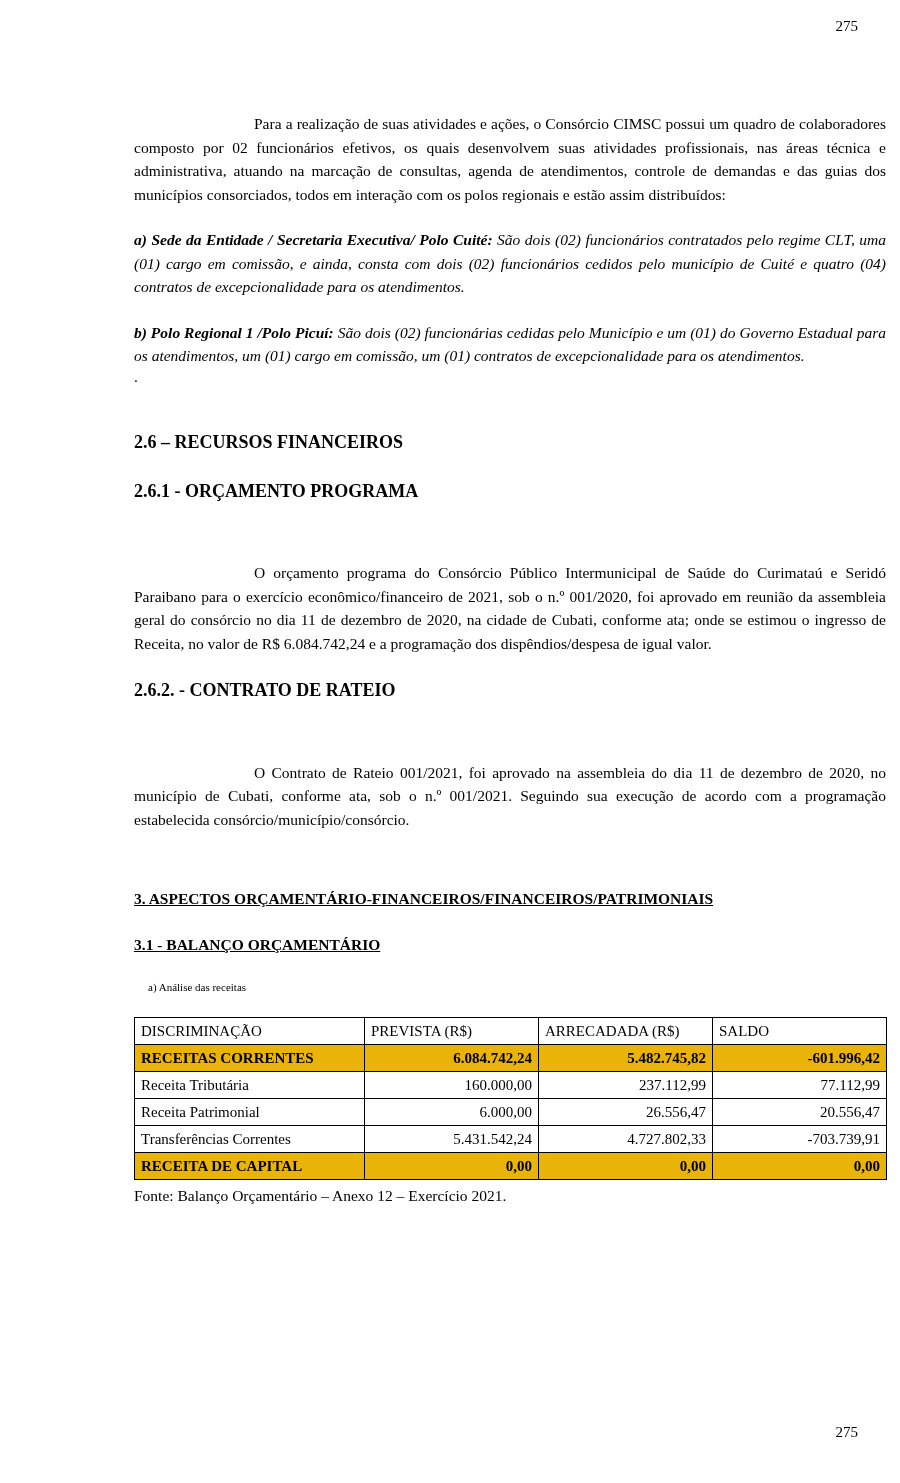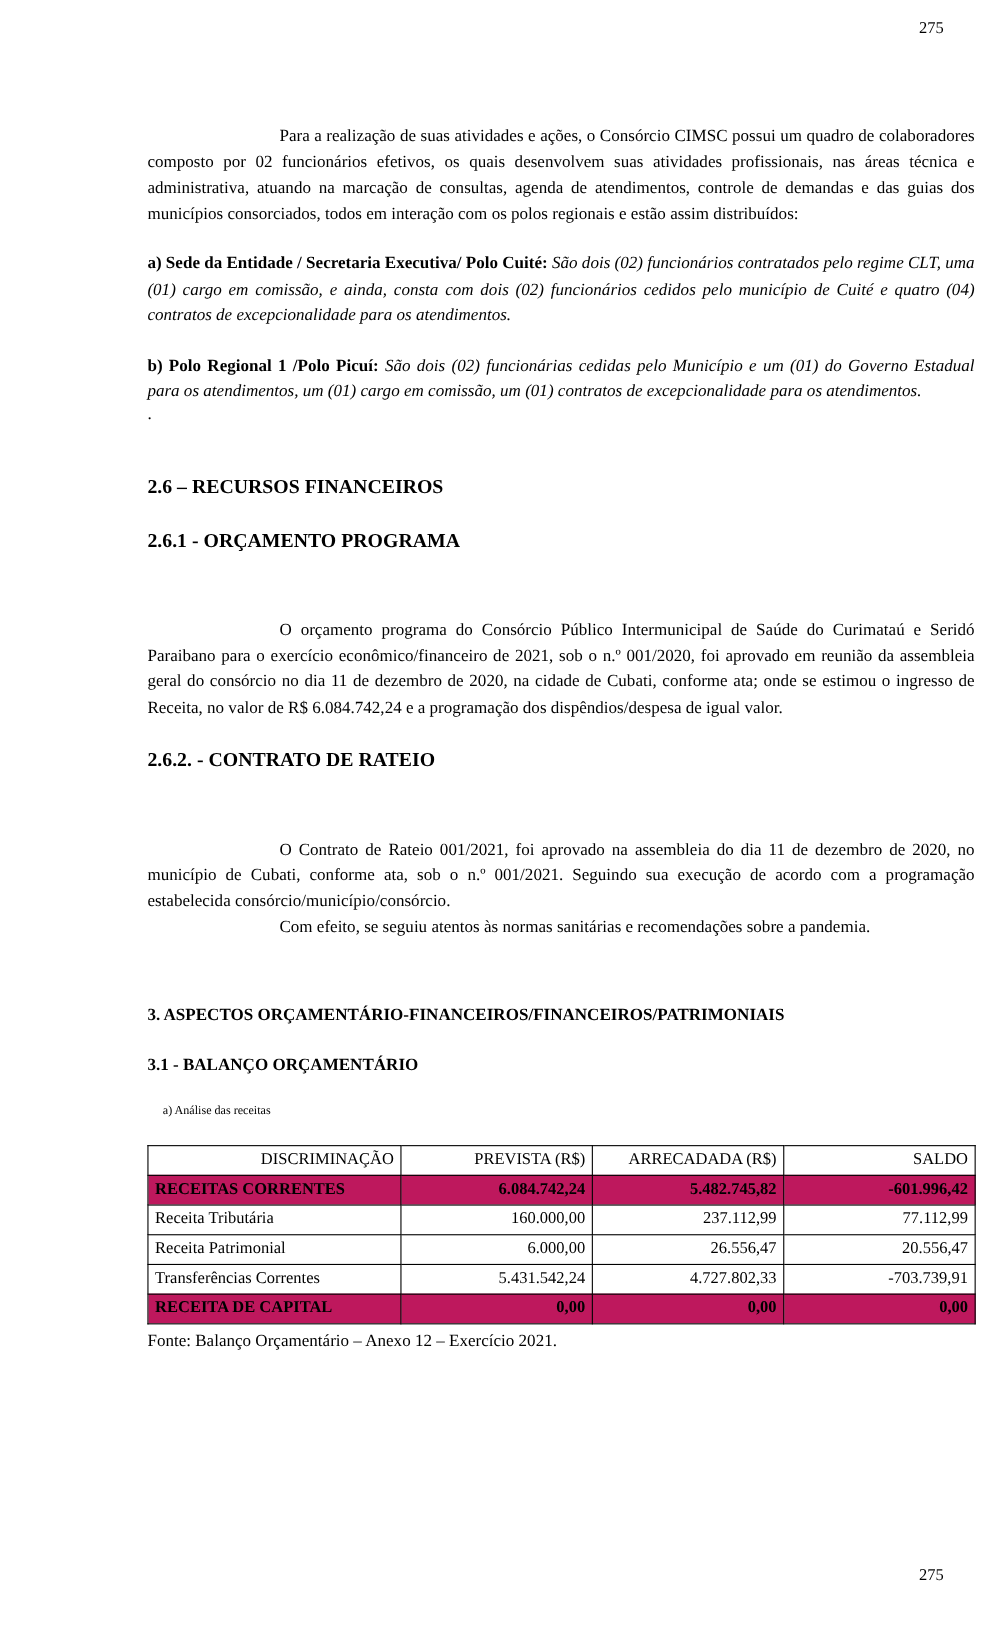--- a/index.html
+++ b/index.html
@@ -52,33 +52,35 @@
     text-indent: 120px;
   }
   .gap-sm { height: 14px; }
   .gap-md { height: 22px; }
   .gap-xl { height: 42px; }
   .italic-block {
     font-style: italic;
     text-align: justify;
   }
   .italic-block b {
+    font-style: italic;
     font-weight: bold;
   }
   .lead-bold {
     font-weight: bold;
     font-style: normal;
   }
   .heading {
     font-weight: bold;
     font-size: 18px;
   }
   .heading-underline {
     font-weight: bold;
     font-size: 15.5px;
+    text-decoration: underline;
   }
   .dot-line {
     font-size: 15.5px;
     line-height: 1.2;
   }
   .list-item {
     font-size: 11px;
     padding-left: 32px;
     text-indent: -18px;
   }
@@ -89,31 +91,31 @@
     table-layout: fixed;
   }
   table.balance td, table.balance th {
     border: 1px solid #000000;
     padding: 2px 6px;
     height: 22px;
     vertical-align: middle;
     font-weight: normal;
   }
   table.balance th {
-    text-align: right;
+    text-align: left;
     font-size: 15px;
   }
   .col-disc { width: 230px; }
   .col-num  { width: 174px; }
   .col-saldo { width: 174px; }
   td.num {
     text-align: right;
   }
   tr.highlight td {
-    background: #be185d;
+    background: #eab308;
     font-weight: bold;
   }
   tr.highlight td.num {
     font-weight: bold;
     padding-left: 16px;
   }
   .source {
     font-size: 15.5px;
     margin-top: 4px;
   }
@@ -154,21 +156,20 @@
 
     <div class="gap-md"></div>
 
     <p class="heading">2.6.2. - CONTRATO DE RATEIO</p>
 
     <div class="gap-xl"></div>
     <div class="gap-sm"></div>
 
     <p class="indent-first">O Contrato de Rateio 001/2021, foi aprovado na assembleia do dia 11 de dezembro de 2020, no município de Cubati, conforme ata, sob o n.º 001/2021. Seguindo sua execução de acordo com a programação estabelecida consórcio/município/consórcio.</p>
 
-    <p class="indent-first">Com efeito, se seguiu atentos às normas sanitárias e recomendações sobre a pandemia.</p>
 
     <div class="gap-xl"></div>
     <div class="gap-sm"></div>
 
     <p class="heading-underline">3. ASPECTOS ORÇAMENTÁRIO-FINANCEIROS/FINANCEIROS/PATRIMONIAIS</p>
 
     <div class="gap-md"></div>
 
     <p class="heading-underline">3.1 - BALANÇO ORÇAMENTÁRIO</p>
 

